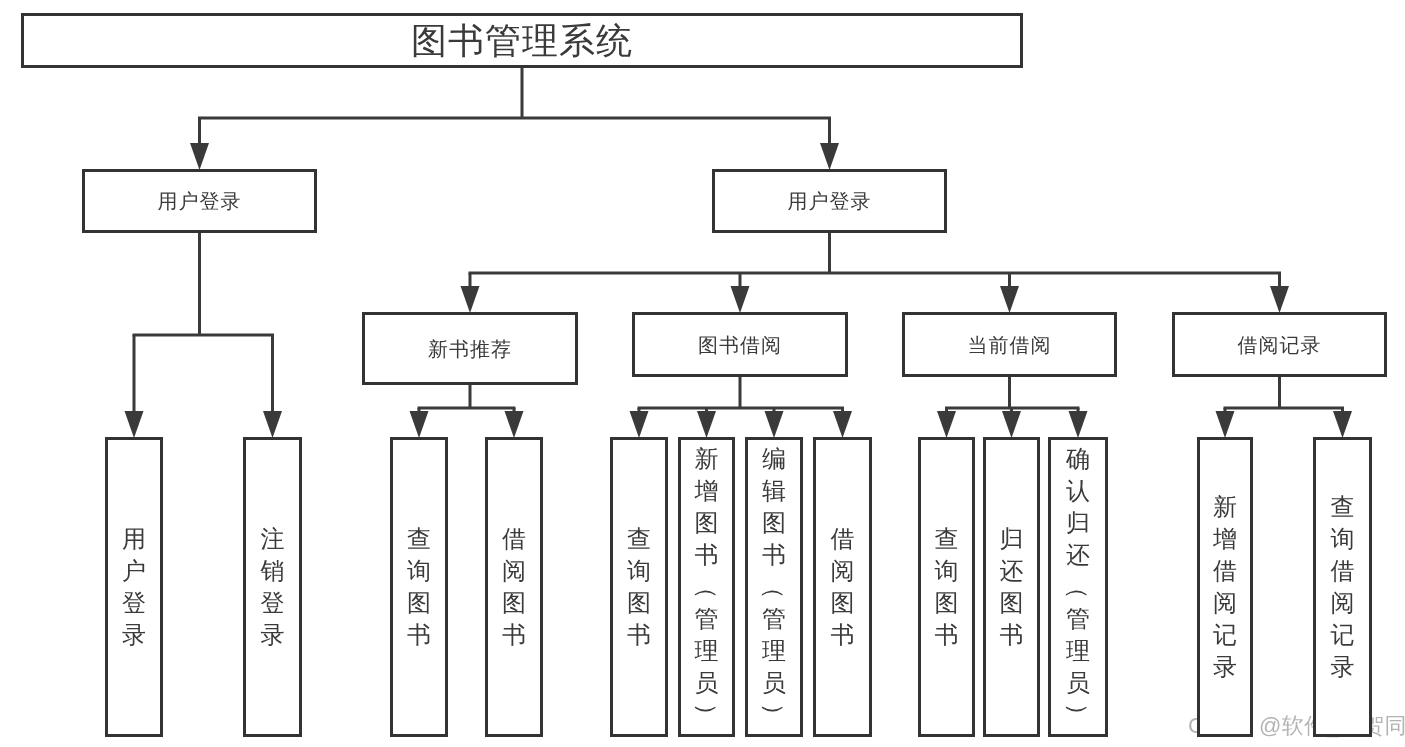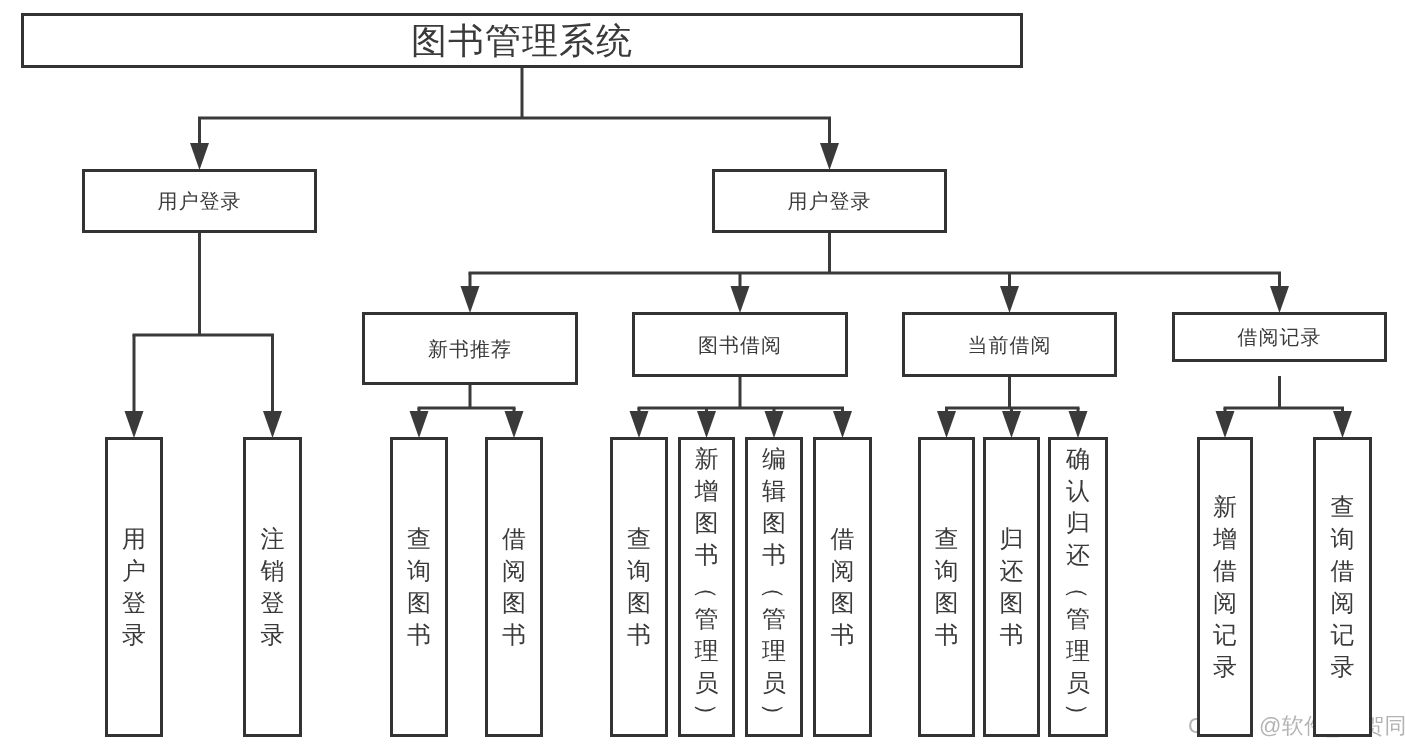--- a/index.html
+++ b/index.html
@@ -132,21 +132,21 @@
     </div>
     <div class="node h" style="left: 362px; top: 312px; width: 216px; height: 73px;">
       <span class="label">新书推荐</span>
     </div>
     <div class="node h" style="left: 902px; top: 312px; width: 215px; height: 65px;">
       <span class="label">当前借阅</span>
     </div>
     <div class="node h" style="left: 632px; top: 312px; width: 216px; height: 65px;">
       <span class="label">图书借阅</span>
     </div>
-    <div class="node h" style="left: 1172px; top: 312px; width: 215px; height: 50px;">
+    <div class="node h" style="left: 1172px; top: 312px; width: 215px; height: 65px;">
       <span class="label">借阅记录</span>
     </div>
     <div class="node v" style="left: 105px; top: 437px; width: 58px; height: 300px;">
       <div class="label">
         <span>用</span>
         <span>户</span>
         <span>登</span>
         <span>录</span>
       </div>
     </div>

